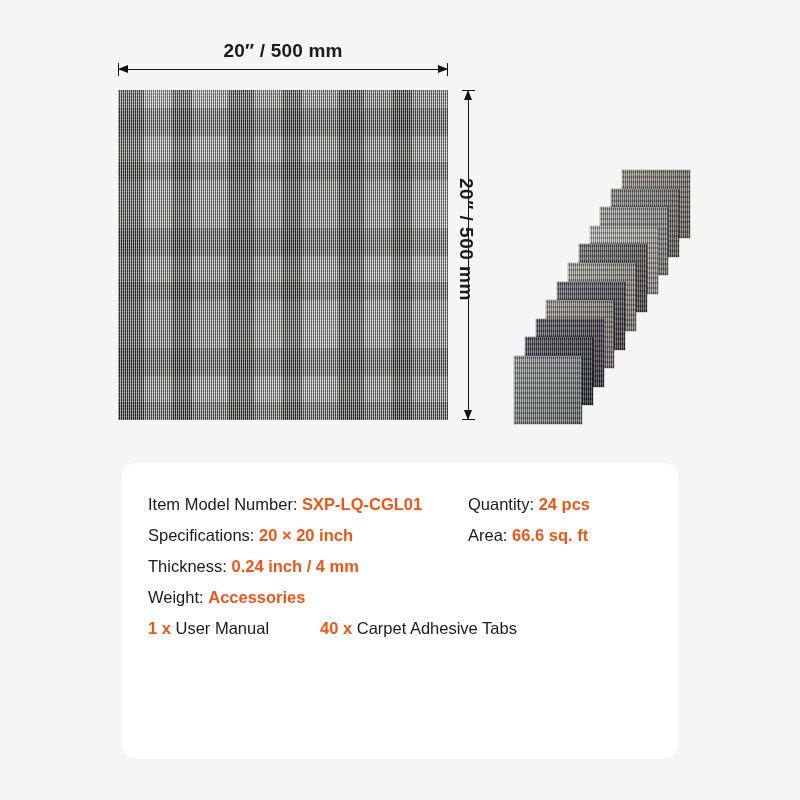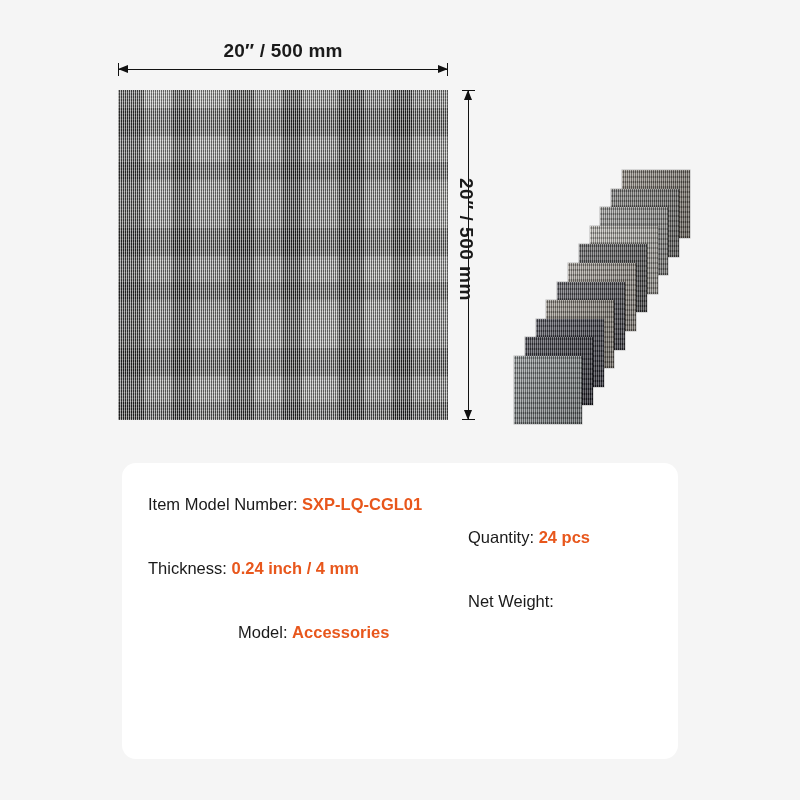--- a/index.html
+++ b/index.html
@@ -159,24 +159,23 @@
     border-radius: 14px;
   }
   .spec-inner {
     padding: 26px 30px 0 26px;
   }
   .row {
     display: flex;
     font-size: 16.5px;
     line-height: 31px;
     white-space: nowrap;
-    justify-content: center;
   }
   .col-l { width: 320px; }
-  .col-r { flex: 1; margin-top: 33px; }
+  .col-r { flex: 1; }
   .lbl { color: #1a1a1a; }
   .val { color: #e8571c; font-weight: bold; }
   .accessories-title {
     font-size: 16.5px;
     line-height: 31px;
     margin-top: 22px;
   }
   .acc-row {
     display: flex;
     font-size: 16.5px;
@@ -225,34 +224,45 @@
     <div class="row">
       <div class="col-l">
         <span class="lbl">Item Model Number: </span><span class="val">SXP-LQ-CGL01</span>
       </div>
       <div class="col-r">
         <span class="lbl">Quantity: </span><span class="val">24 pcs</span>
       </div>
     </div>
 
     <div class="row">
+      <div class="col-l">
+        <span class="lbl">Specifications: </span><span class="val">20 × 20 inch</span>
+      </div>
+      <div class="col-r">
+        <span class="lbl">Area: </span><span class="val">66.6 sq. ft</span>
+      </div>
     </div>
 
     <div class="row">
       <div class="col-l">
         <span class="lbl">Thickness: </span><span class="val">0.24 inch / 4 mm</span>
       </div>
-      <div class="col-r">
-        <span class="lbl">Net Weight:</span>
-      </div>
-    </div>
-
-    <div class="row">
-      <div class="col-l">
-        <span class="lbl">Model: </span><span class="val">Accessories</span>
-      </div>
-    </div>
-
-
-
+    </div>
+
+    <div class="row">
+      <div class="col-l">
+        <span class="lbl">Weight: </span><span class="val">Accessories</span>
+      </div>
+    </div>
+
+
+
+    <div class="acc-row">
+      <div class="acc-item-1">
+        <span class="val">1 x</span><span class="lbl"> User Manual</span>
+      </div>
+      <div>
+        <span class="val">40 x</span><span class="lbl"> Carpet Adhesive Tabs</span>
+      </div>
+    </div>
 
   </div>
 </div>
 
 </body></html>

